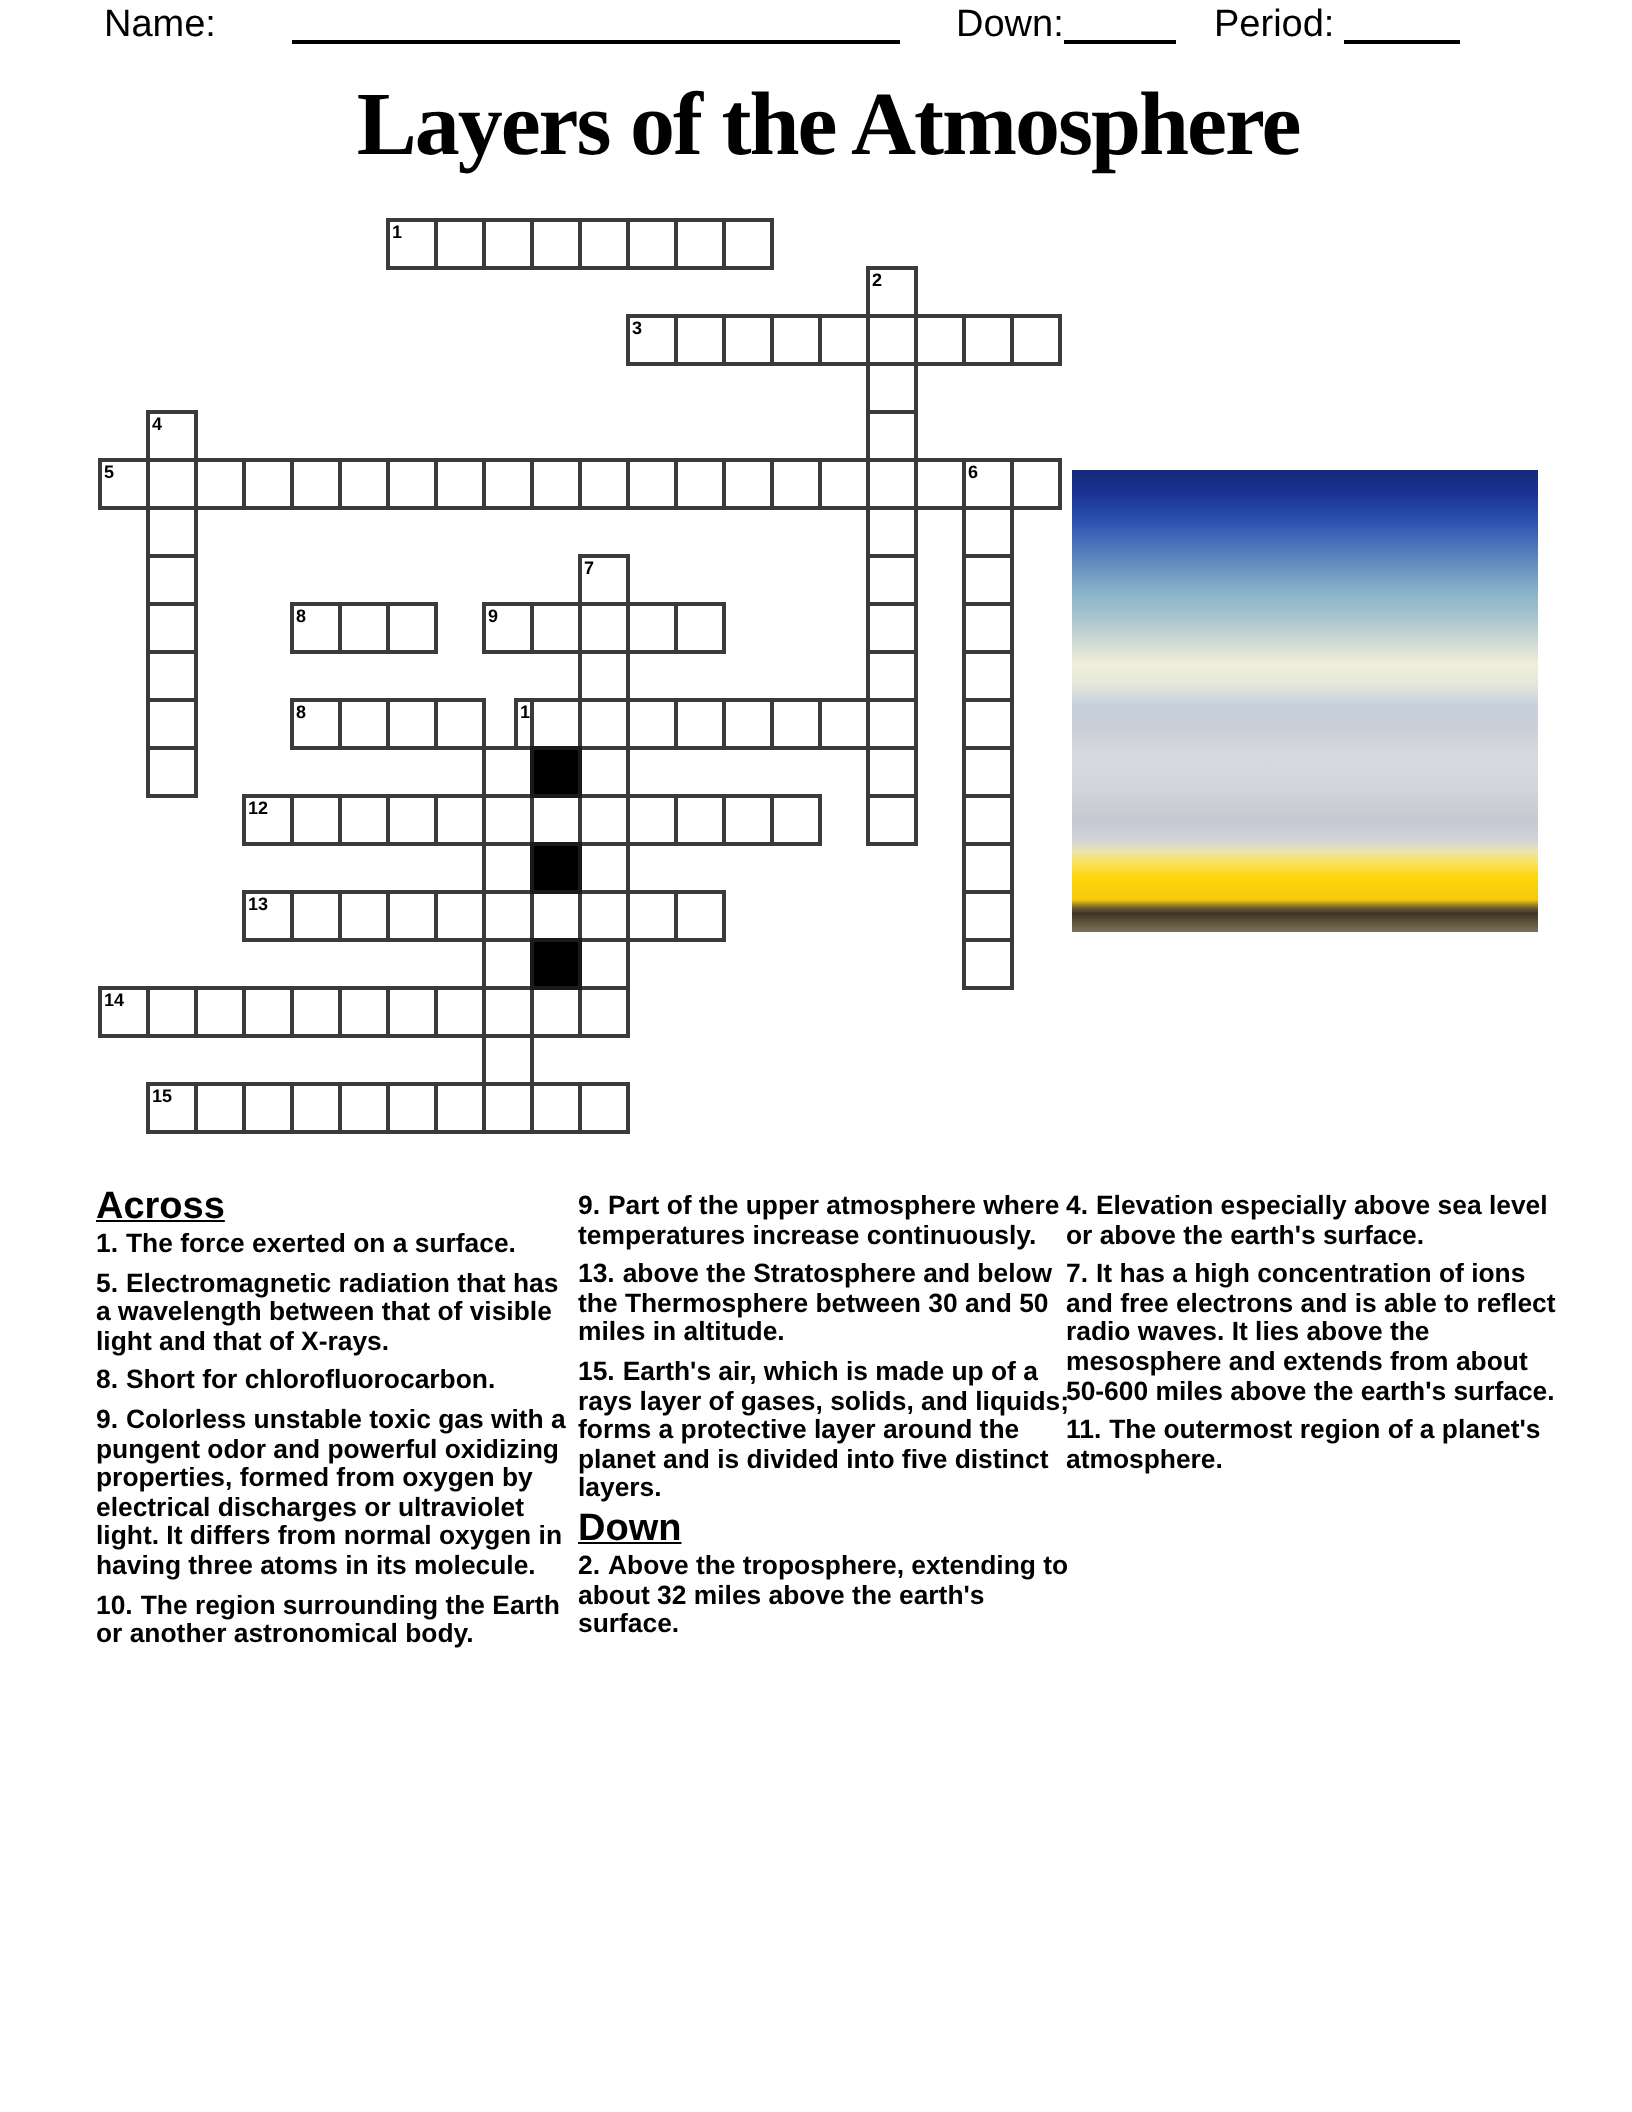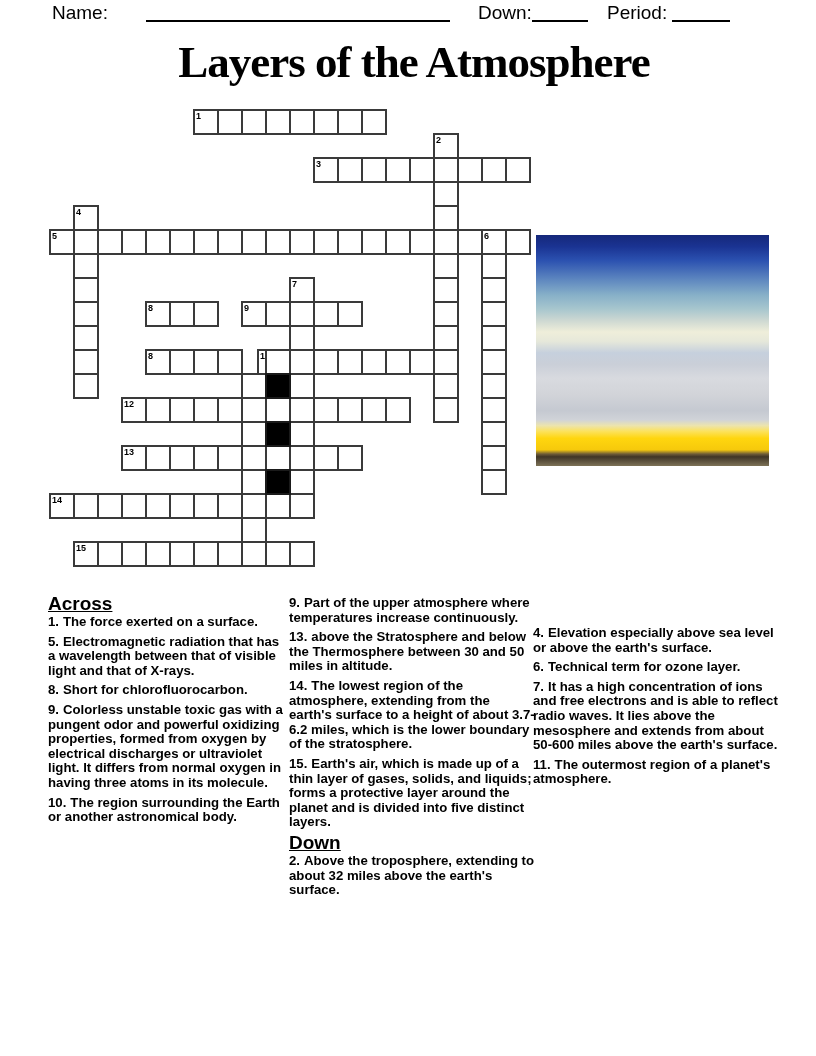--- a/index.html
+++ b/index.html
@@ -228,26 +228,24 @@
         <div class="clue-heading">Across</div>
         <p class="clue"><span class="clue-num">1.</span><span>The force exerted on a surface.</span></p>
         <p class="clue"><span class="clue-num">5.</span><span>Electromagnetic radiation that has a wavelength between that of visible light and that of X-rays.</span></p>
         <p class="clue"><span class="clue-num">8.</span><span>Short for chlorofluorocarbon.</span></p>
         <p class="clue"><span class="clue-num">9.</span><span>Colorless unstable toxic gas with a pungent odor and powerful oxidizing properties, formed from oxygen by electrical discharges or ultraviolet light. It differs from normal oxygen in having three atoms in its molecule.</span></p>
         <p class="clue"><span class="clue-num">10.</span><span>The region surrounding the Earth or another astronomical body.</span></p>
       </div>
       <div class="clue-col" style="left: 289px; width: 246px;">
         <p class="clue"><span class="clue-num">9.</span><span>Part of the upper atmosphere where temperatures increase continuously.</span></p>
         <p class="clue"><span class="clue-num">13.</span><span>above the Stratosphere and below the Thermosphere between 30 and 50 miles in altitude.</span></p>
-        <p class="clue"><span class="clue-num">14.</span><span>The lowest region of the atmosphere, extending from the earth's surface to a height of about 3.7-6.2 miles, which is the lower boundary of the stratosphere.</span></p>
-        <p class="clue"><span class="clue-num">15.</span><span>Earth's air, which is made up of a thin layer of gases, solids, and liquids; forms a protective layer around the planet and is divided into five distinct layers.</span></p>
+        <p class="clue"><span class="clue-num">15.</span><span>Earth's air, which is made up of a rays layer of gases, solids, and liquids; forms a protective layer around the planet and is divided into five distinct layers.</span></p>
         <div class="clue-heading">Down</div>
         <p class="clue"><span class="clue-num">2.</span><span>Above the troposphere, extending to about 32 miles above the earth's surface.</span></p>
       </div>
-      <div class="clue-col" style="left: 533px; width: 245px; margin-top: 30px;">
+      <div class="clue-col" style="left: 533px; width: 245px;">
         <p class="clue"><span class="clue-num">4.</span><span>Elevation especially above sea level or above the earth's surface.</span></p>
-        <p class="clue"><span class="clue-num">6.</span><span>Technical term for ozone layer.</span></p>
         <p class="clue"><span class="clue-num">7.</span><span>It has a high concentration of ions and free electrons and is able to reflect radio waves. It lies above the mesosphere and extends from about 50-600 miles above the earth's surface.</span></p>
         <p class="clue"><span class="clue-num">11.</span><span>The outermost region of a planet's atmosphere.</span></p>
       </div>
     </div>
 
 </div>
 
 </body></html>

